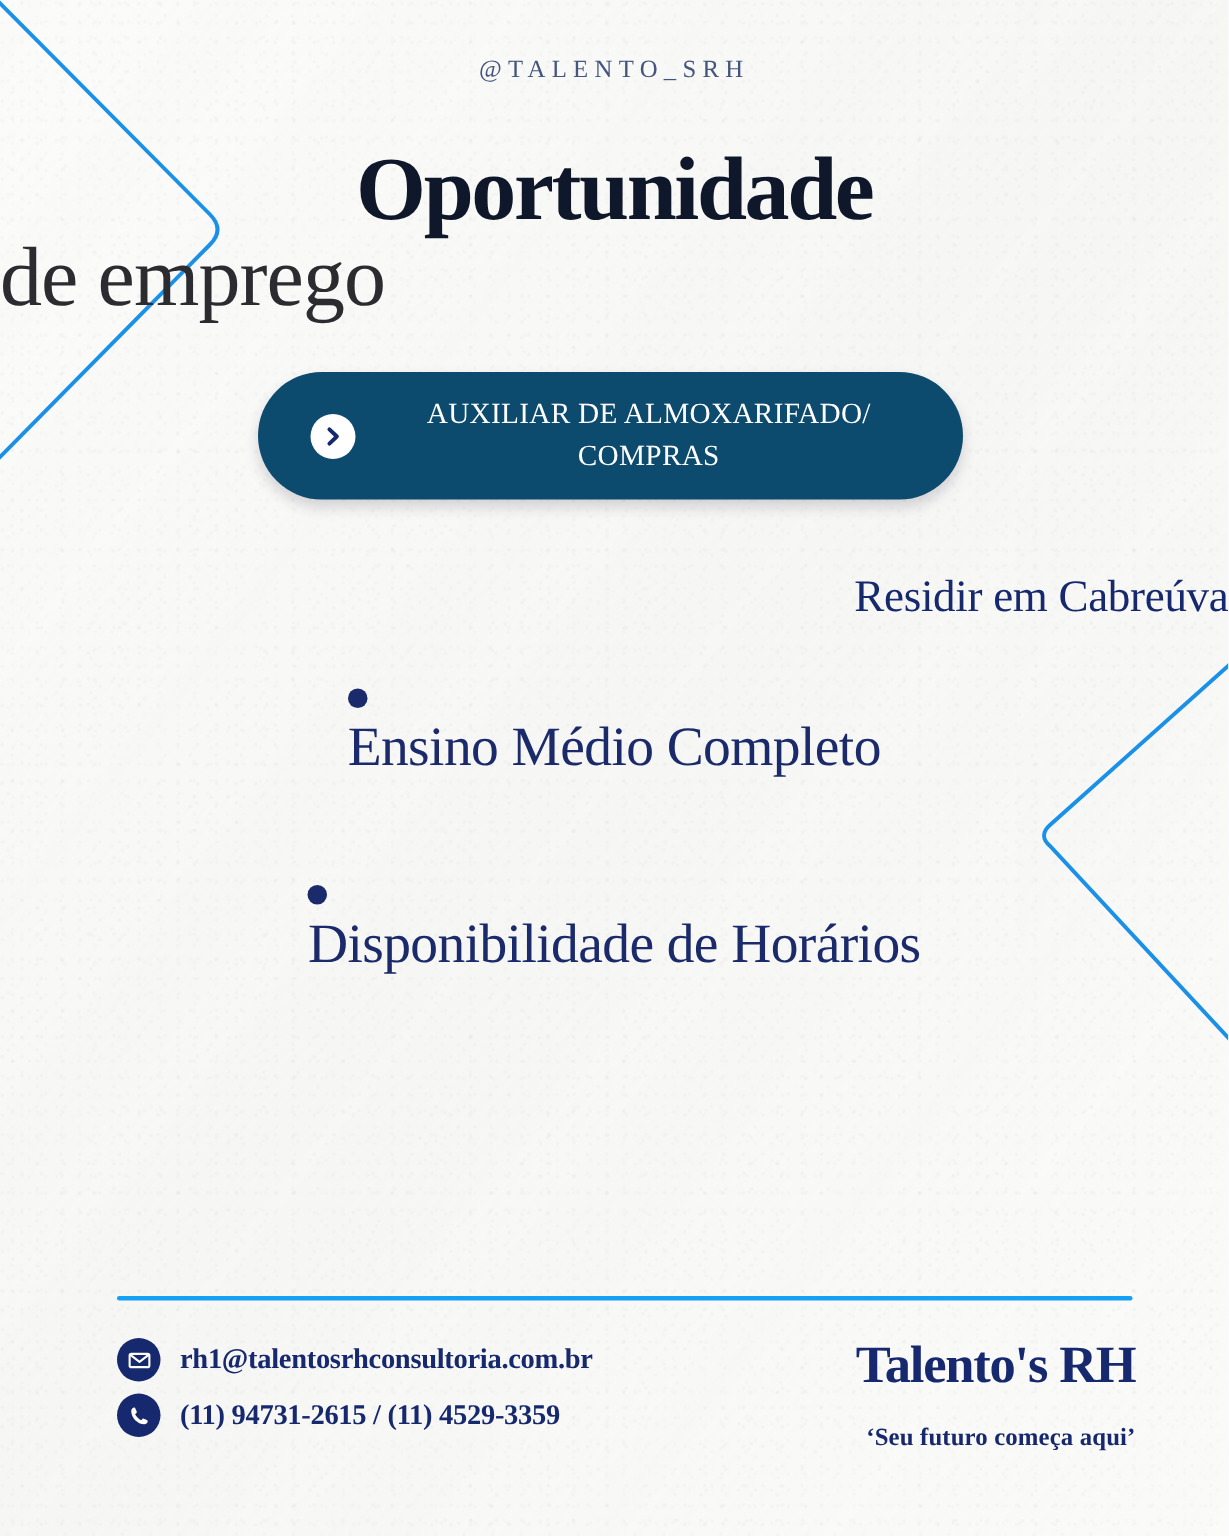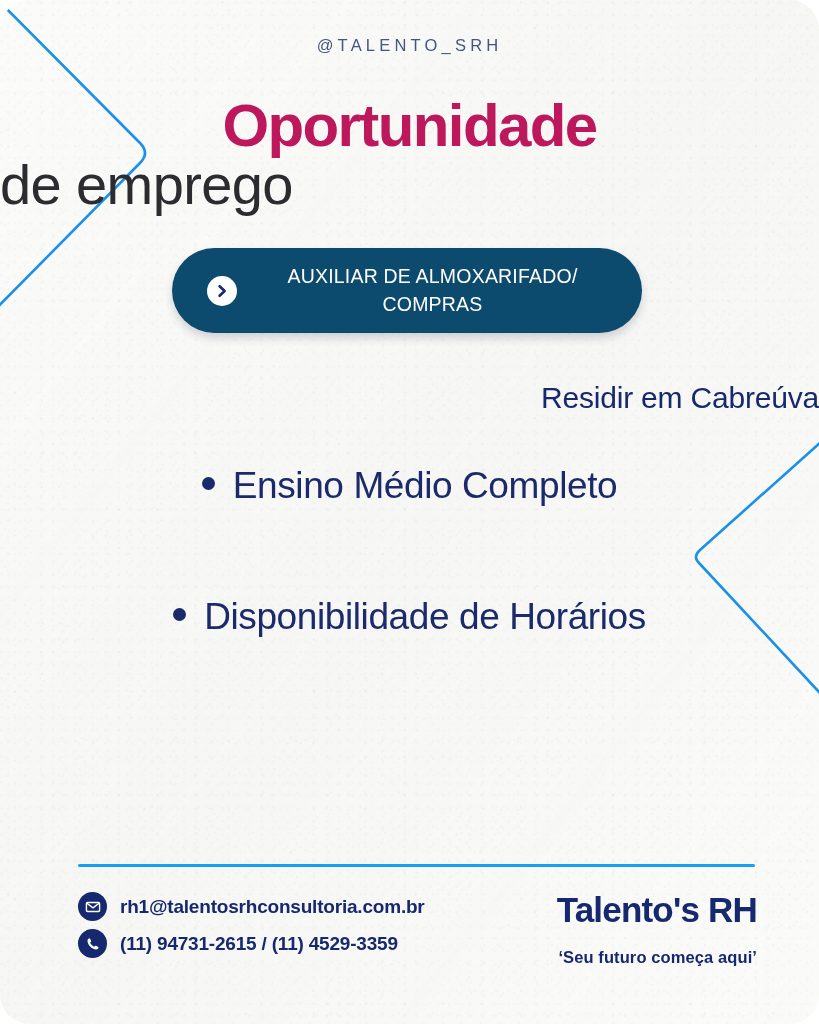--- a/index.html
+++ b/index.html
@@ -6,22 +6,21 @@
     margin: 0;
     padding: 0;
     background: #ffffff;
   }
   .poster {
     position: relative;
     width: 819px;
     height: 1024px;
     overflow: hidden;
     background-color: #f7f7f5;
-    font-family: Liberation Sans, sans-serif;
-    border-radius: 30px;
+    font-family: Liberation Serif, serif;
   }
   
   .paper-texture {
     position: absolute;
     inset: 0;
     pointer-events: none;
     background-image:
       radial-gradient(circle at 12% 18%, rgba(0,0,0,0.020) 0 1px, transparent 1.6px),
       radial-gradient(circle at 47% 62%, rgba(0,0,0,0.018) 0 1px, transparent 1.6px),
       radial-gradient(circle at 78% 31%, rgba(0,0,0,0.016) 0 1px, transparent 1.6px),
@@ -56,21 +55,21 @@
   .title-main {
     position: absolute;
     top: 96px;
     left: 0;
     width: 819px;
     text-align: center;
     font-size: 60px;
     line-height: 1.0;
     font-weight: 700;
     letter-spacing: -1.6px;
-    color: #be185d;
+    color: #0f172a;
   }
   .title-sub {
     position: absolute;
     top: 157px;
     left: 0;
     width: 819px;
     text-align: left;
     font-size: 56px;
     line-height: 1.0;
     font-weight: 300;
@@ -139,20 +138,21 @@
   }
   .req-row {
     height: 131px;
     display: flex;
     align-items: flex-start;
     justify-content: center;
   }
   .req-inner {
     display: flex;
     align-items: baseline;
+    flex-direction: column;
   }
   .req-dot {
     width: 13px;
     height: 13px;
     border-radius: 50%;
     background: #1b2a6b;
     margin-right: 18px;
     position: relative;
     top: -8px;
     flex: 0 0 auto;

